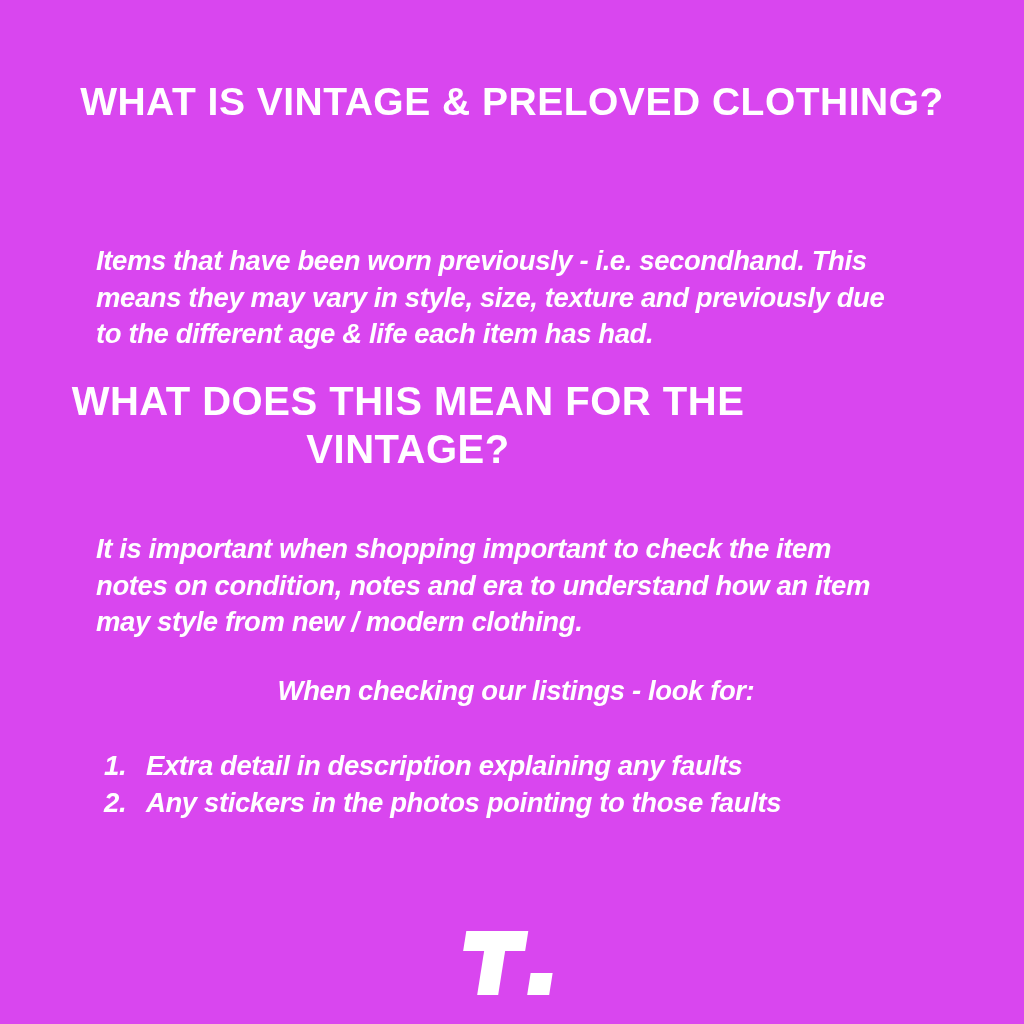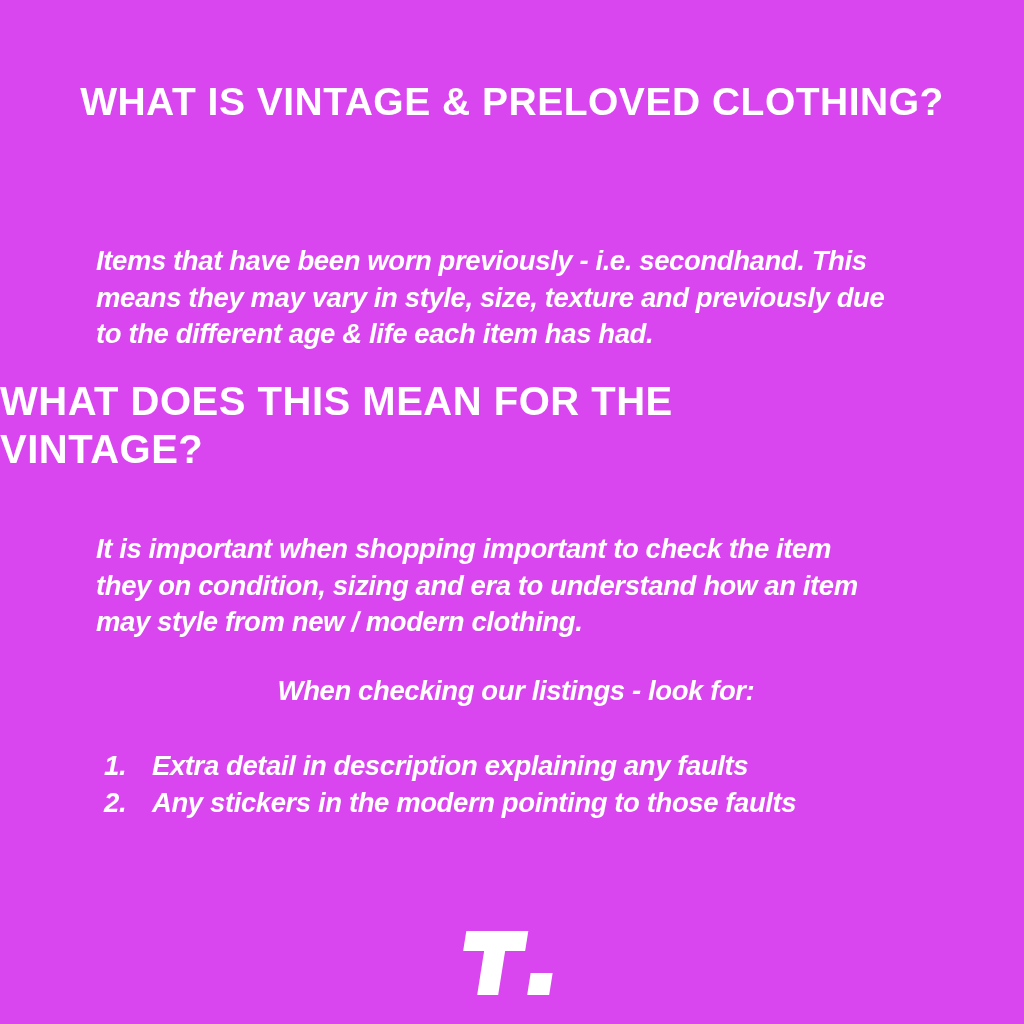--- a/index.html
+++ b/index.html
@@ -26,20 +26,21 @@
     text-align: center;
     font-size: 39px;
     font-weight: bold;
     letter-spacing: 0.5px;
   }
   .h2 {
     position: absolute;
     top: 377px;
     left: 0;
     width: 816px;
+    text-align: center;
     font-size: 40px;
     font-weight: bold;
     line-height: 48px;
     letter-spacing: 0.5px;
   }
   .h2 .line { display: block; }
 
   
   .para {
     position: absolute;
@@ -66,21 +67,21 @@
     font-style: italic;
     letter-spacing: -0.4px;
     line-height: 37px;
   }
   .check-item { display: flex; white-space: nowrap; }
   .check-item .num {
     width: 32px;
     flex: 0 0 32px;
     text-align: left;
   }
-  .check-item .txt { margin-left: 16px; font-style: italic; }
+  .check-item .txt { margin-left: 10px; font-style: italic; }
 
   
   .logo {
     position: absolute;
     top: 931px;
     left: 50%;
     width: 94px;
     height: 64px;
     transform: translateX(-54%) skewX(-9deg);
   }
@@ -102,34 +103,34 @@
     <span class="line">to the different age &amp; life each item has had.</span>
   </div>
 
   <div class="h2">
     <span class="line">WHAT DOES THIS MEAN FOR THE</span>
     <span class="line">VINTAGE?</span>
   </div>
 
   <div class="para customer">
     <span class="line">It is important when shopping important to check the item</span>
-    <span class="line">they on condition, sizing and era to understand how an item</span>
+    <span class="line">notes on condition, notes and era to understand how an item</span>
     <span class="line">may style from new / modern clothing.</span>
   </div>
 
   <div class="para listings">When checking our listings - look for:</div>
 
   <div class="checklist">
     <div class="check-item">
       <span class="num">1.</span>
       <span class="txt">Extra detail in description explaining any faults</span>
     </div>
     <div class="check-item">
       <span class="num">2.</span>
-      <span class="txt">Any stickers in the modern pointing to those faults</span>
+      <span class="txt">Any stickers in the photos pointing to those faults</span>
     </div>
   </div>
 
   <div class="logo">
     <span class="bar"></span>
     <span class="stem"></span>
     <span class="dot"></span>
     <span class="sr">T.</span>
   </div>
 

